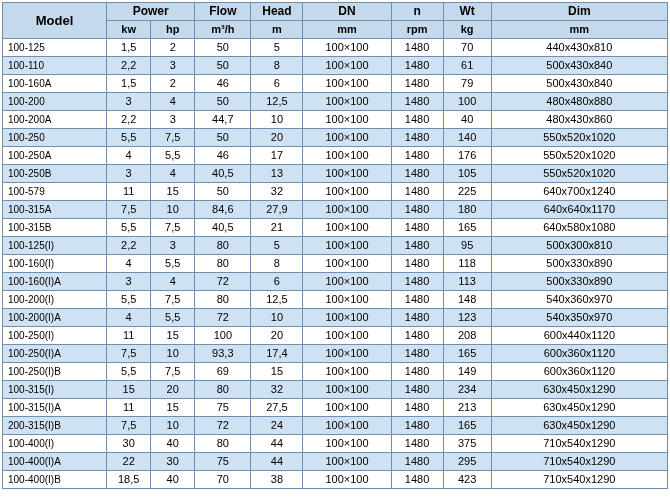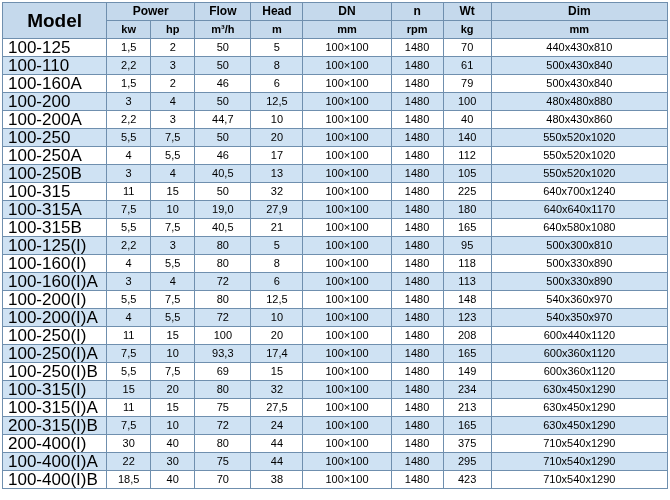--- a/index.html
+++ b/index.html
@@ -35,37 +35,37 @@
     vertical-align: middle;
     overflow: hidden;
     white-space: nowrap;
   }
   thead th {
     background: #c5d9ec;
     font-weight: bold;
     font-size: 12px;
   }
   thead th.model-head {
-    font-size: 19px;
+    font-size: 13px;
     font-weight: bold;
   }
   thead tr.units th {
     font-weight: bold;
     font-size: 11px;
   }
   tbody td {
     background: #ffffff;
   }
   tbody tr.alt td {
     background: #cfe2f3;
   }
   tbody td.model-cell {
     text-align: left;
     padding-left: 5px;
-    font-size: 17px;
+    font-size: 10px;
   }
   
   col.c-model { width: 104px; }
   col.c-kw    { width: 44px; }
   col.c-hp    { width: 44px; }
   col.c-flow  { width: 56px; }
   col.c-head  { width: 52px; }
   col.c-dn    { width: 88px; }
   col.c-n     { width: 52px; }
   col.c-wt    { width: 48px; }
@@ -177,50 +177,50 @@
           <td>550x520x1020</td>
         </tr>
         <tr>
           <td class="model-cell">100-250A</td>
           <td>4</td>
           <td>5,5</td>
           <td>46</td>
           <td>17</td>
           <td>100×100</td>
           <td>1480</td>
-          <td>112</td>
+          <td>176</td>
           <td>550x520x1020</td>
         </tr>
         <tr class="alt">
           <td class="model-cell">100-250B</td>
           <td>3</td>
           <td>4</td>
           <td>40,5</td>
           <td>13</td>
           <td>100×100</td>
           <td>1480</td>
           <td>105</td>
           <td>550x520x1020</td>
         </tr>
         <tr>
-          <td class="model-cell">100-315</td>
+          <td class="model-cell">100-579</td>
           <td>11</td>
           <td>15</td>
           <td>50</td>
           <td>32</td>
           <td>100×100</td>
           <td>1480</td>
           <td>225</td>
           <td>640x700x1240</td>
         </tr>
         <tr class="alt">
           <td class="model-cell">100-315A</td>
           <td>7,5</td>
           <td>10</td>
-          <td>19,0</td>
+          <td>84,6</td>
           <td>27,9</td>
           <td>100×100</td>
           <td>1480</td>
           <td>180</td>
           <td>640x640x1170</td>
         </tr>
         <tr>
           <td class="model-cell">100-315B</td>
           <td>5,5</td>
           <td>7,5</td>
@@ -346,21 +346,21 @@
           <td>7,5</td>
           <td>10</td>
           <td>72</td>
           <td>24</td>
           <td>100×100</td>
           <td>1480</td>
           <td>165</td>
           <td>630x450x1290</td>
         </tr>
         <tr>
-          <td class="model-cell">200-400(I)</td>
+          <td class="model-cell">100-400(I)</td>
           <td>30</td>
           <td>40</td>
           <td>80</td>
           <td>44</td>
           <td>100×100</td>
           <td>1480</td>
           <td>375</td>
           <td>710x540x1290</td>
         </tr>
         <tr class="alt">

